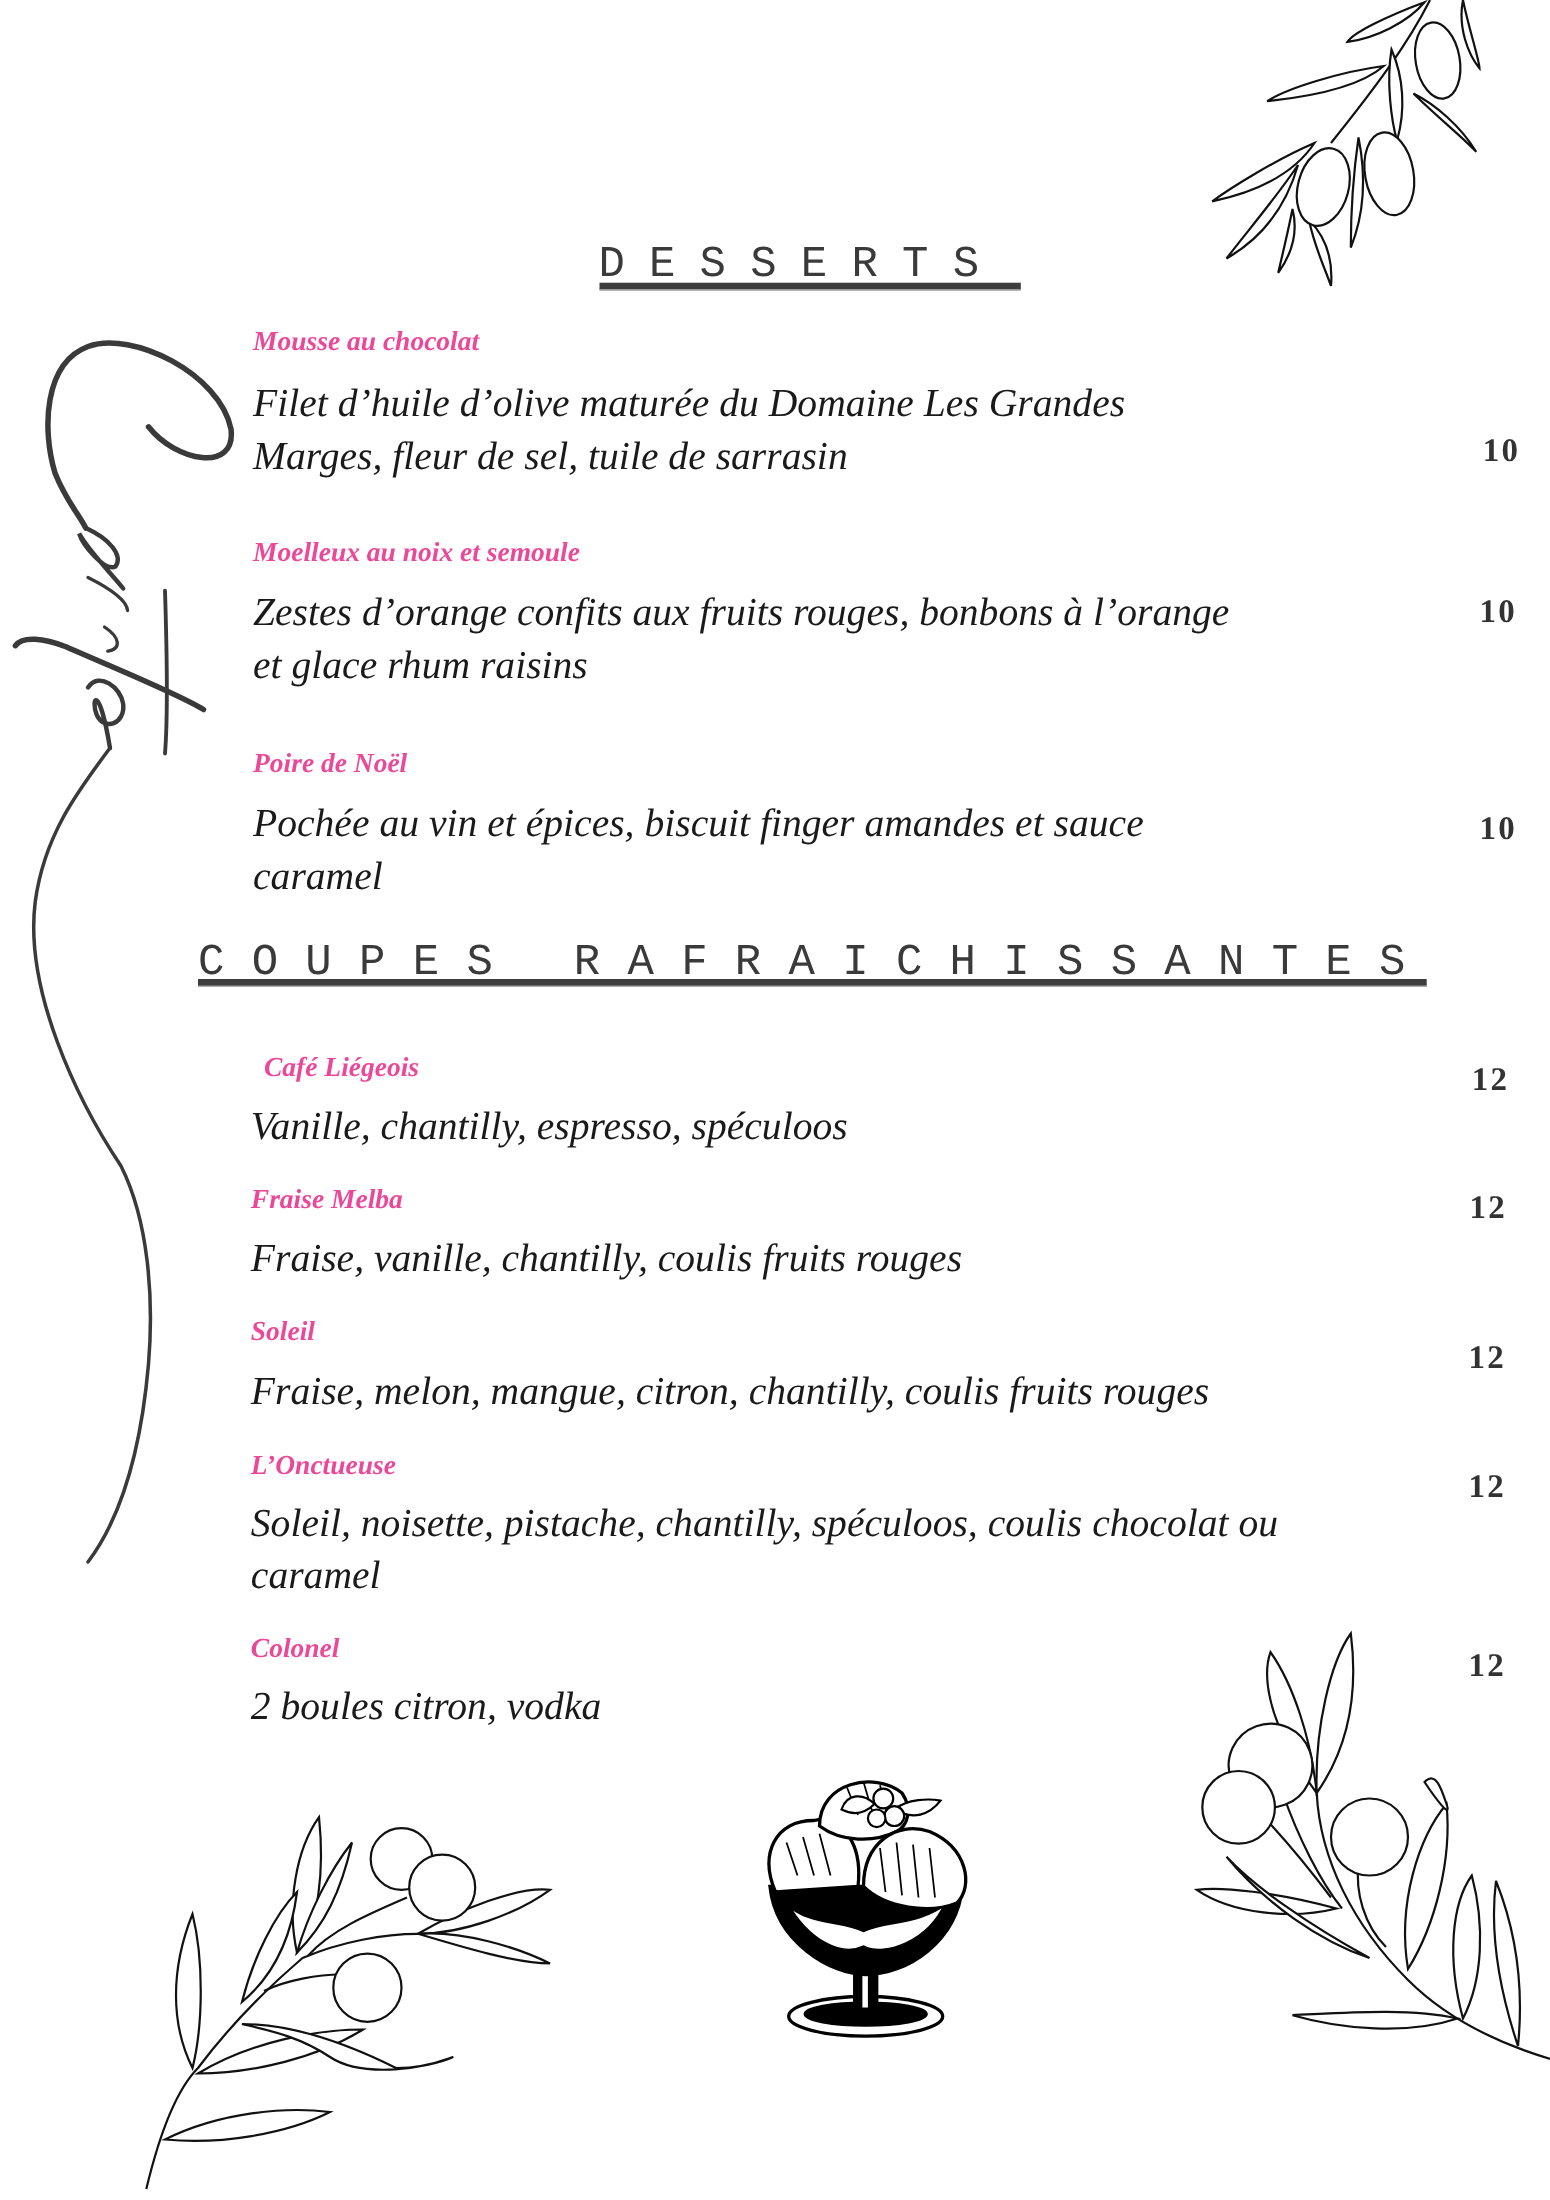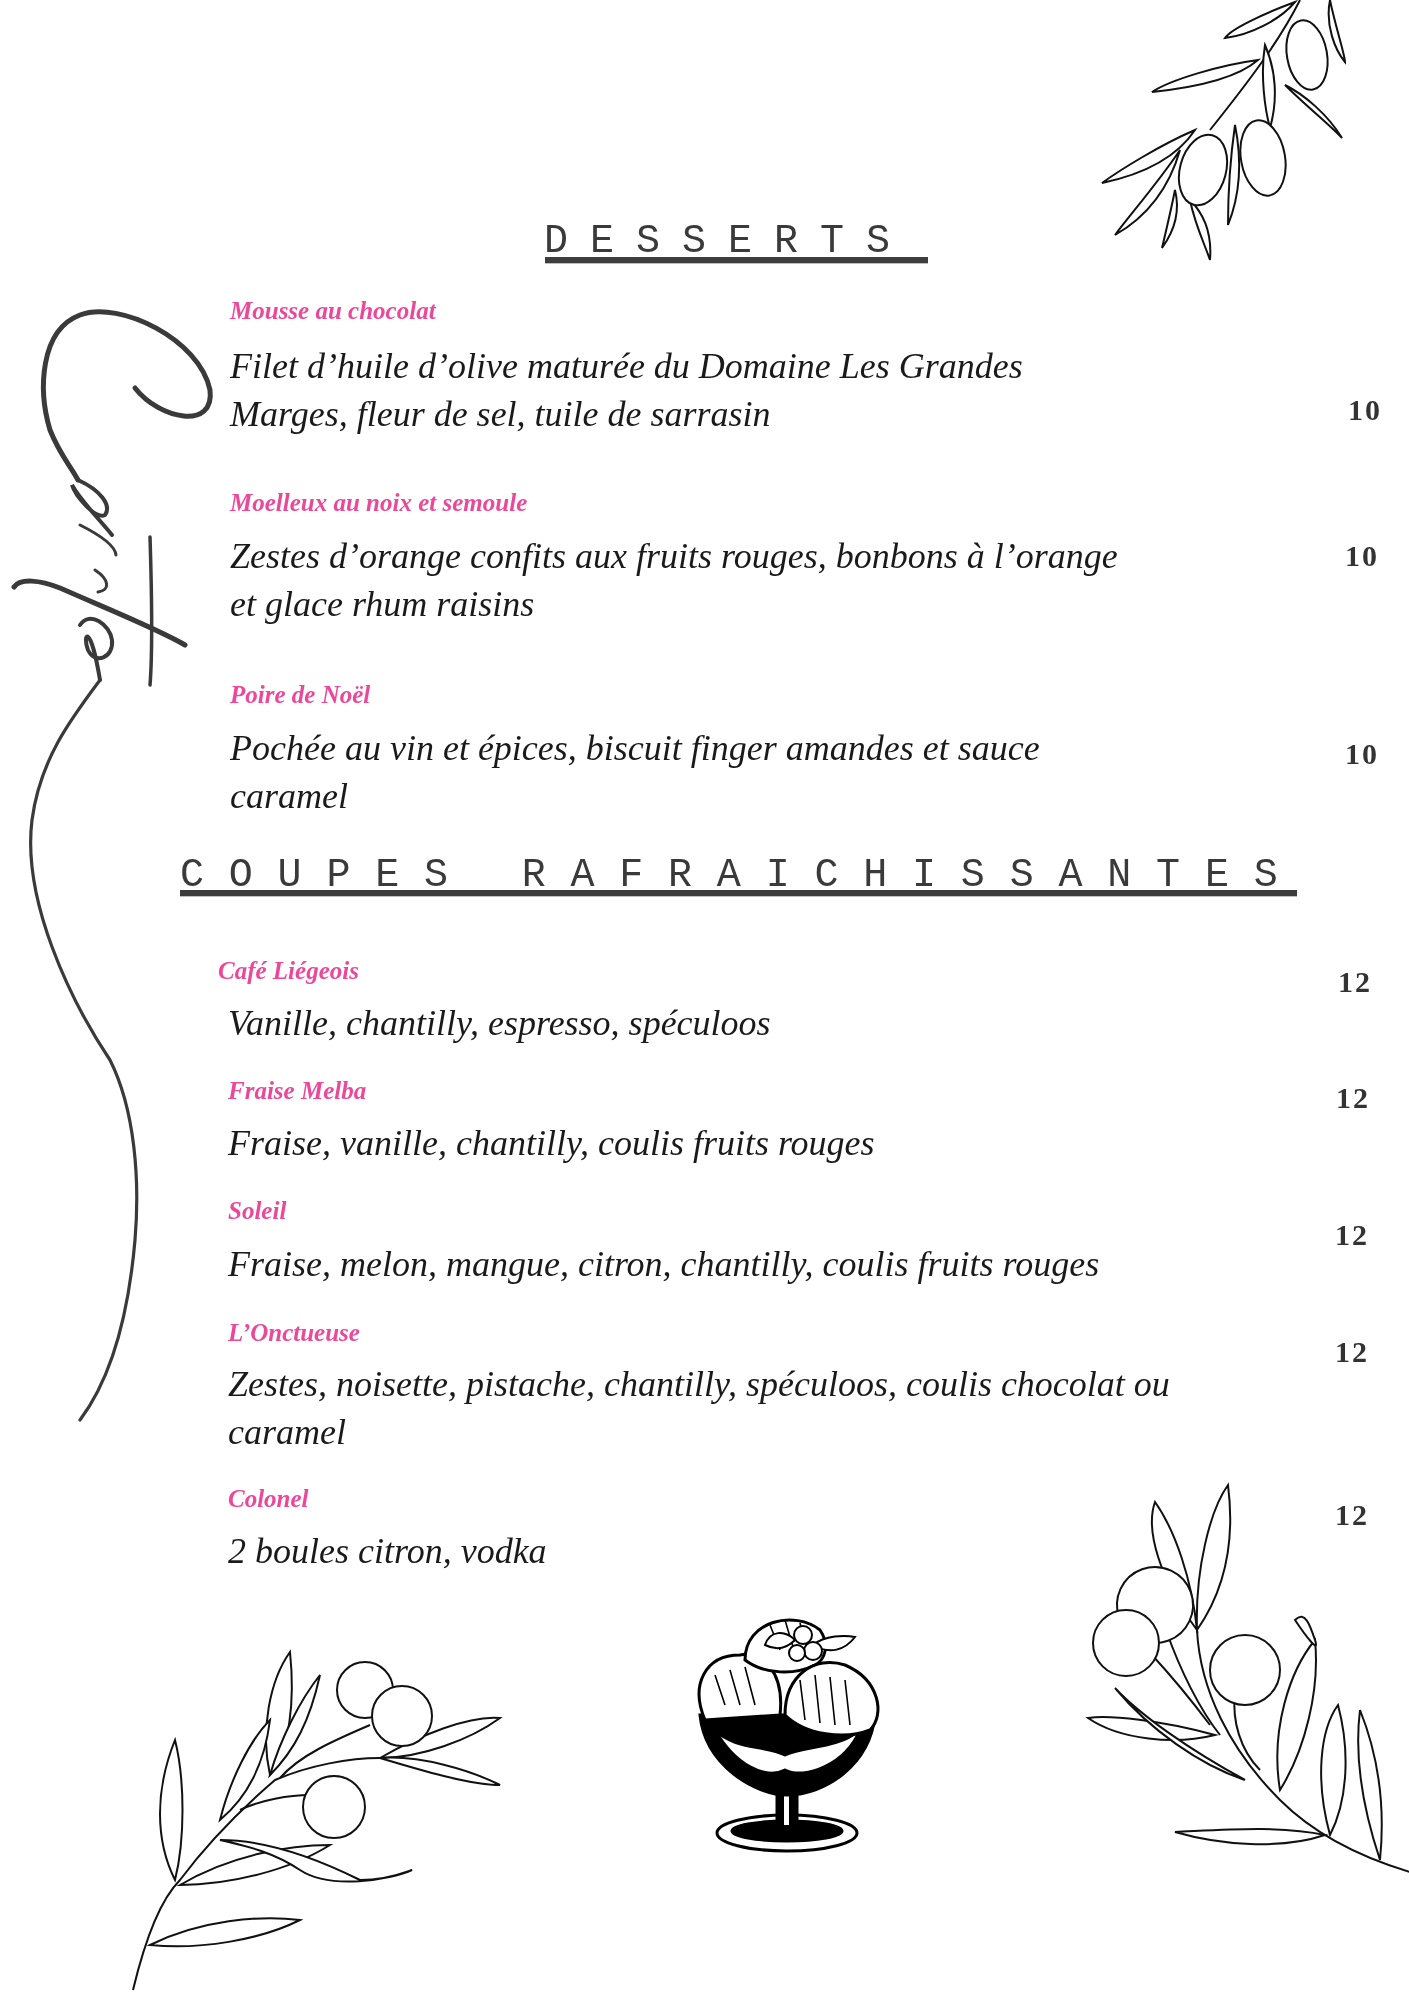--- a/index.html
+++ b/index.html
@@ -98,34 +98,34 @@
 <div class="item-price" style="left:1345px;top:541px;">10</div>
 
 <div class="item-name" style="left:230px;top:682px;">Poire de Noël</div>
 <div class="item-desc" style="left:230px;top:724px;">Pochée au vin et épices, biscuit finger amandes et sauce
 caramel</div>
 <div class="item-price" style="left:1345px;top:739px;">10</div>
 
 <div class="section-title" style="left:180px;top:856px;letter-spacing:0.62em;">COUPES RAFRAICHISSANTES</div>
 <div class="section-underline" style="left:180px;top:890px;width:1117px;"></div>
 
-<div class="item-name" style="left:218px;top:958px;">Café Liégeois</div>
+<div class="item-name" style="left:240px;top:958px;">Café Liégeois</div>
 <div class="item-desc" style="left:228px;top:999px;">Vanille, chantilly, espresso, spéculoos</div>
 <div class="item-price" style="left:1338px;top:967px;">12</div>
 
 <div class="item-name" style="left:228px;top:1078px;font-family:Liberation Serif, serif;">Fraise Melba</div>
 <div class="item-desc" style="left:228px;top:1119px;">Fraise, vanille, chantilly, coulis fruits rouges</div>
 <div class="item-price" style="left:1336px;top:1083px;">12</div>
 
 <div class="item-name" style="left:228px;top:1198px;">Soleil</div>
 <div class="item-desc" style="left:228px;top:1240px;">Fraise, melon, mangue, citron, chantilly, coulis fruits rouges</div>
 <div class="item-price" style="left:1335px;top:1220px;">12</div>
 
 <div class="item-name" style="left:228px;top:1320px;">L’Onctueuse</div>
-<div class="item-desc" style="left:228px;top:1360px;">Zestes, noisette, pistache, chantilly, spéculoos, coulis chocolat ou
+<div class="item-desc" style="left:228px;top:1360px;">Soleil, noisette, pistache, chantilly, spéculoos, coulis chocolat ou
 caramel</div>
 <div class="item-price" style="left:1335px;top:1337px;">12</div>
 
 <div class="item-name" style="left:228px;top:1486px;">Colonel</div>
 <div class="item-desc" style="left:228px;top:1527px;">2 boules citron, vodka</div>
 <div class="item-price" style="left:1335px;top:1500px;">12</div>
 
 <svg width="330" height="270" style="left:1080px;top:0;" viewBox="0 0 330 270">
   <g fill="#ffffff" stroke="#111" stroke-width="2">
     <path d="M220 0 C 200 40, 170 80, 130 130" fill="none"></path>

